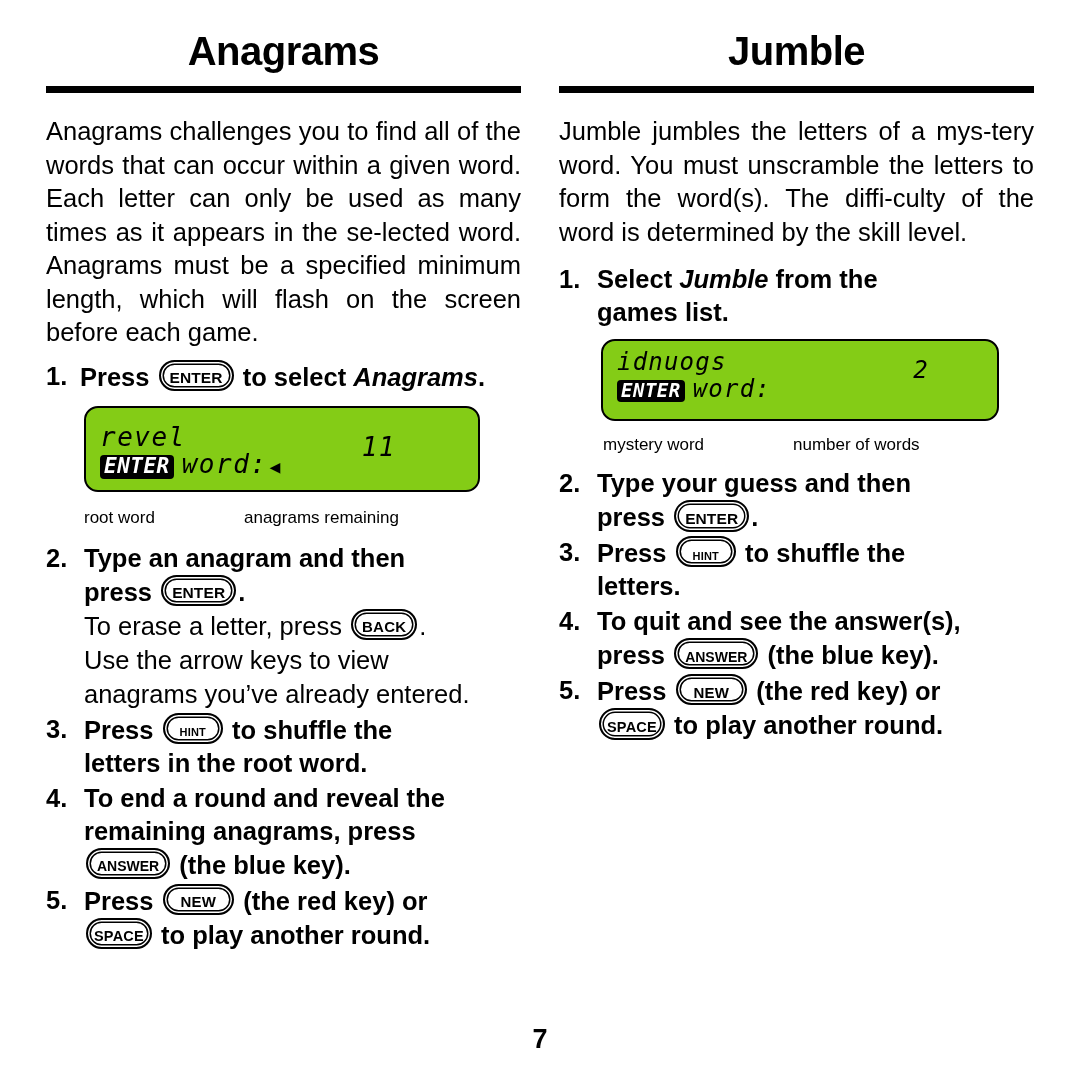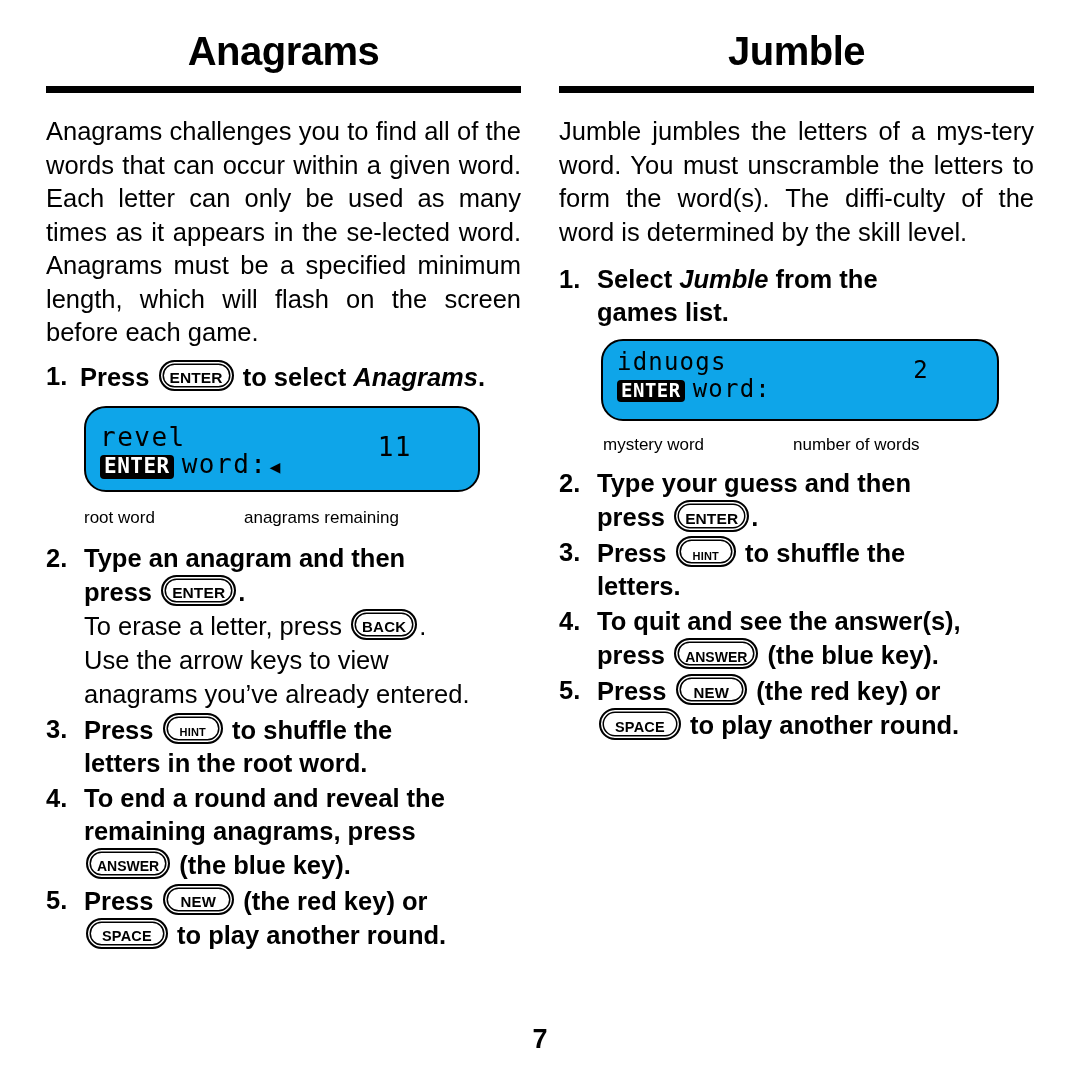--- a/index.html
+++ b/index.html
@@ -106,33 +106,34 @@
   .key span {
     display: inline-block;
     font-size: 15.5px;
     font-weight: bold;
     letter-spacing: 0.2px;
     padding: 3px 4px;
     line-height: 1;
   }
   .key.k-enter span { letter-spacing: 0.1px; }
   .key.k-answer span { font-size: 14px; letter-spacing: 0; padding: 3px 4px; }
-  .key.k-space span { font-size: 14.5px; padding: 3px 9px; }
+  .key.k-space span { font-size: 14.5px; padding: 3px 1px; }
   .key.k-hint span { font-size: 11px; padding: 3px 10px; }
   .key.k-new span { font-size: 15px; padding: 3px 11px; }
   .key.k-back span { font-size: 15px; padding: 3px 4px; }
 
   
   .lcd {
     border: 2.5px solid #000;
-    border-radius: 22px;
-    background: #0ea5e9;
+    border-radius: 14px;
+    background: #84cc16;
     box-sizing: border-box;
     position: relative;
     font-family: "DejaVu Sans Mono", monospace;
+    font-style: italic;
   }
   .lcd-row {
     position: relative;
     display: flex;
     align-items: baseline;
     white-space: pre;
   }
   .lcd-text {
     font-family: "DejaVu Sans Mono", monospace;
     font-size: 26px;
@@ -173,21 +174,21 @@
     margin-left: 2px;
   }
 
   
   .lcd-left {
     margin: 12px 0 0 38px;
     width: 396px;
     height: 86px;
     padding: 16px 14px 0 14px;
   }
-  .lcd-left .lcd-count { right: 52px; top: 10px; }
+  .lcd-left .lcd-count { right: 68px; top: 10px; }
 
   
   .lcd-right {
     margin: 10px 0 0 42px;
     width: 398px;
     height: 82px;
     padding: 8px 14px 0 14px;
   }
   .lcd-right .lcd-text { font-size: 24px; letter-spacing: 1.2px; }
   .lcd-right .lcd-after { font-size: 24px; letter-spacing: 1.2px; }

